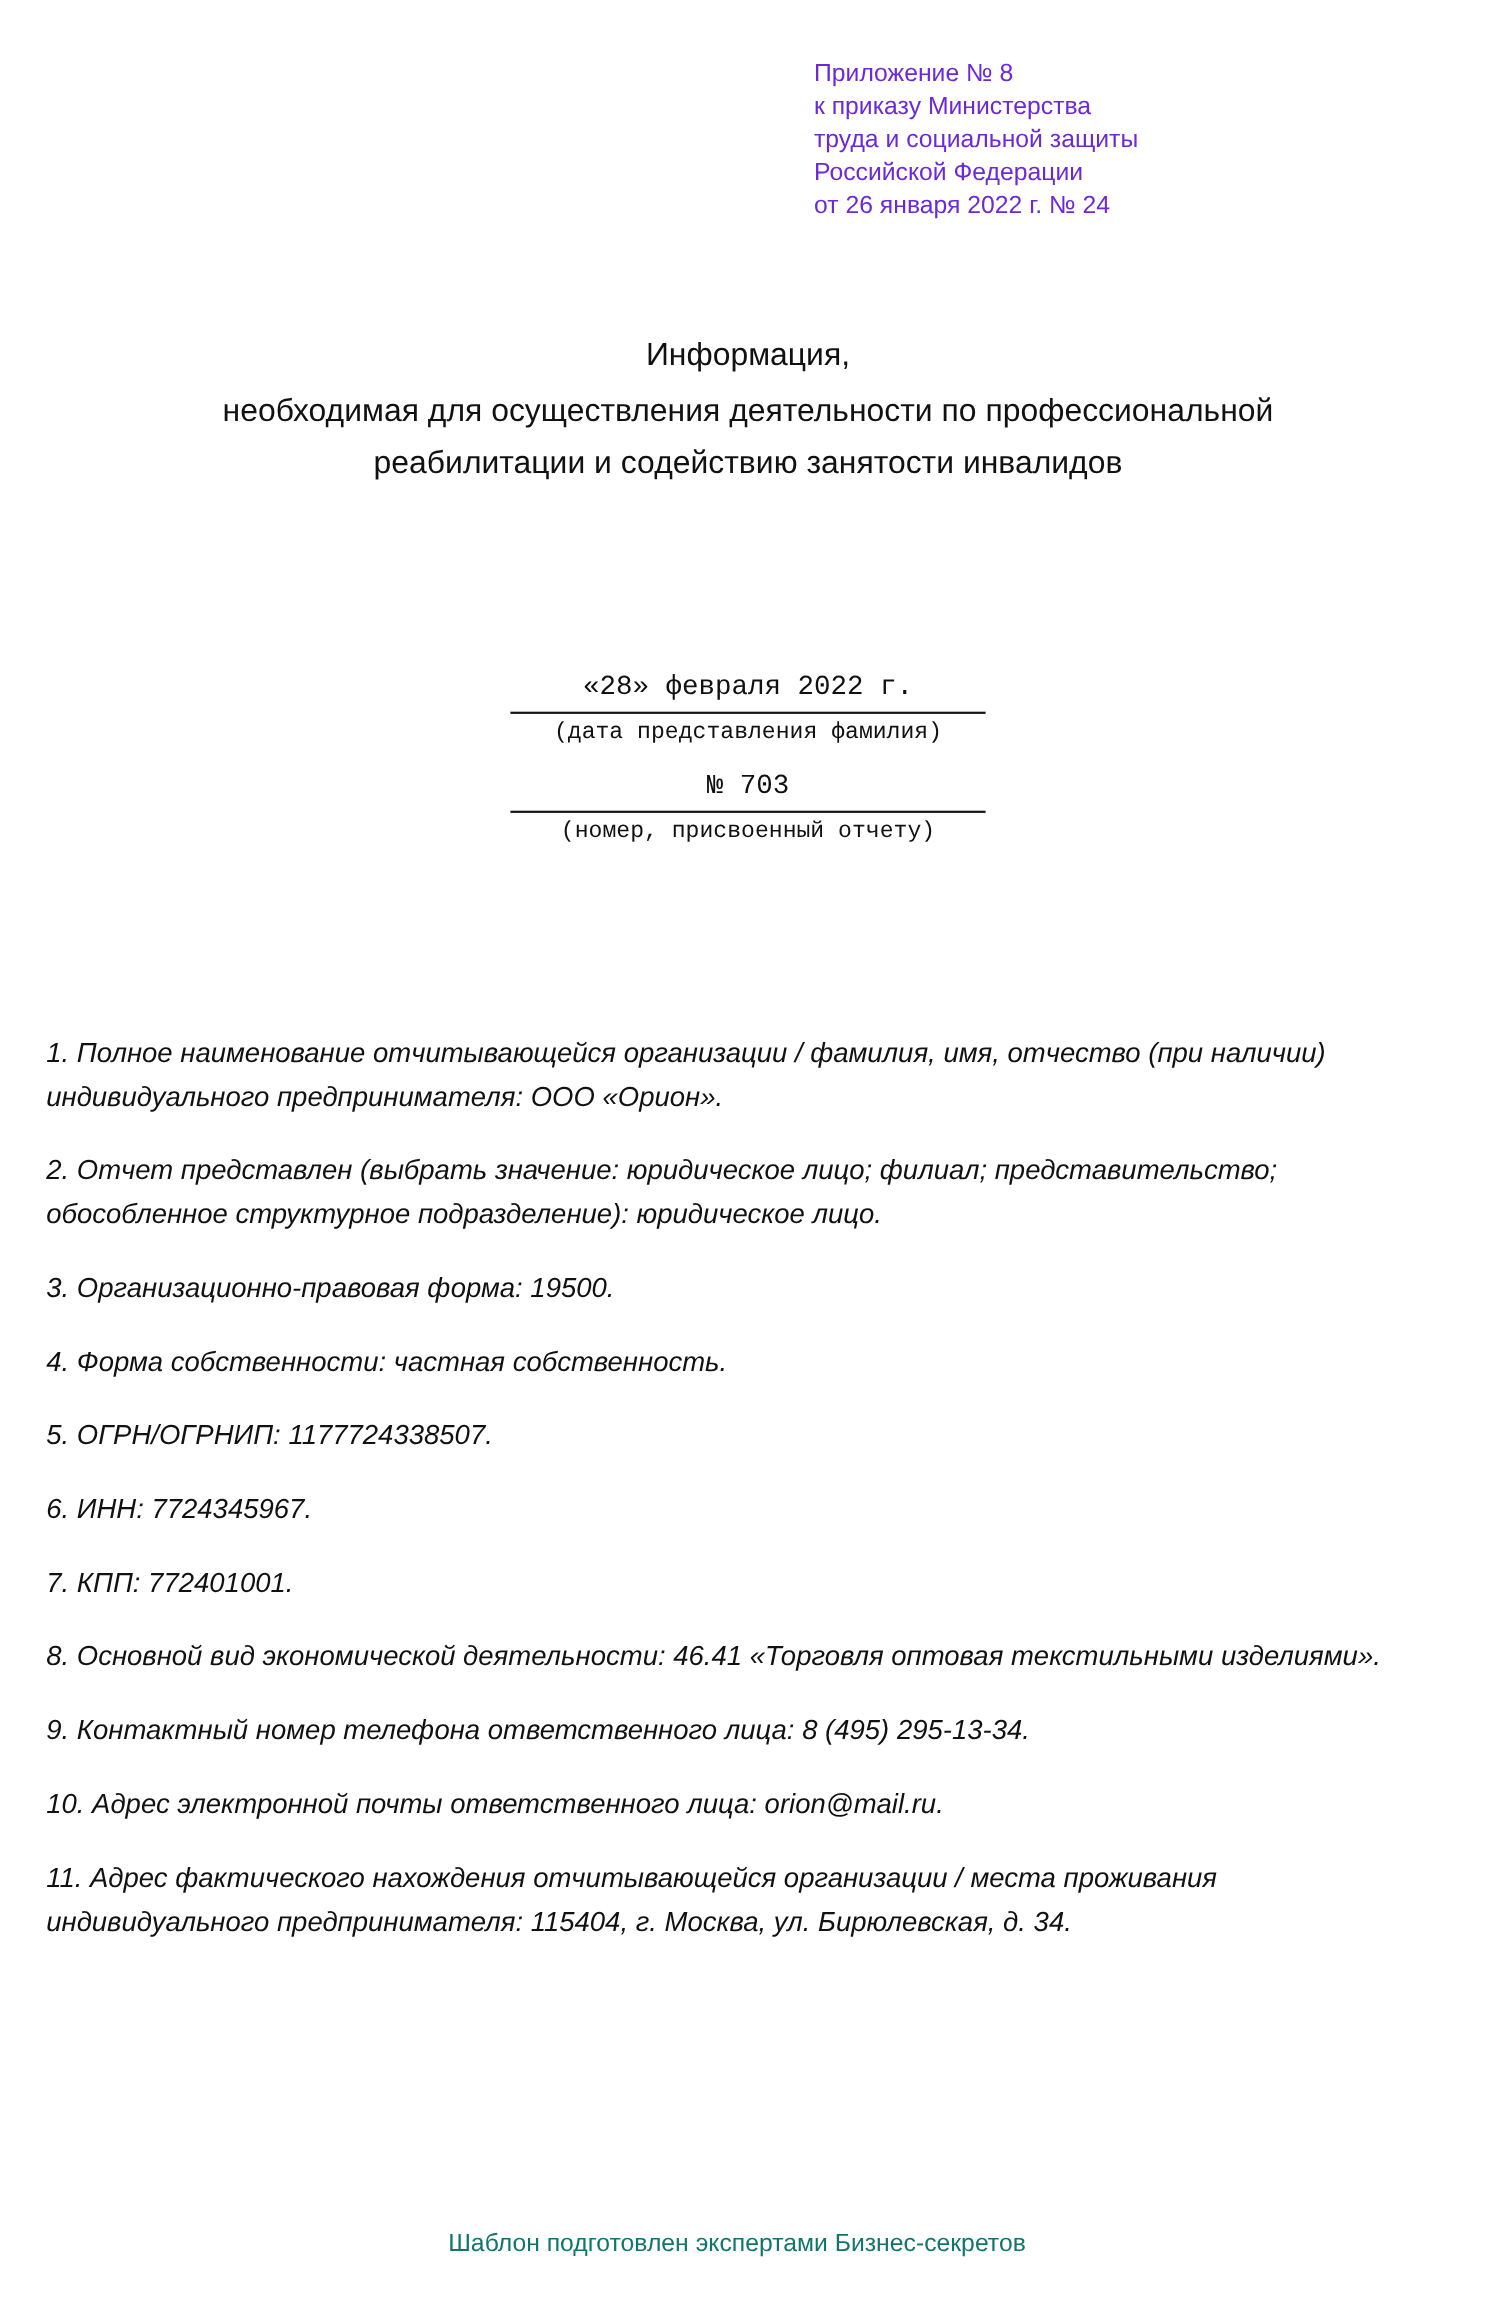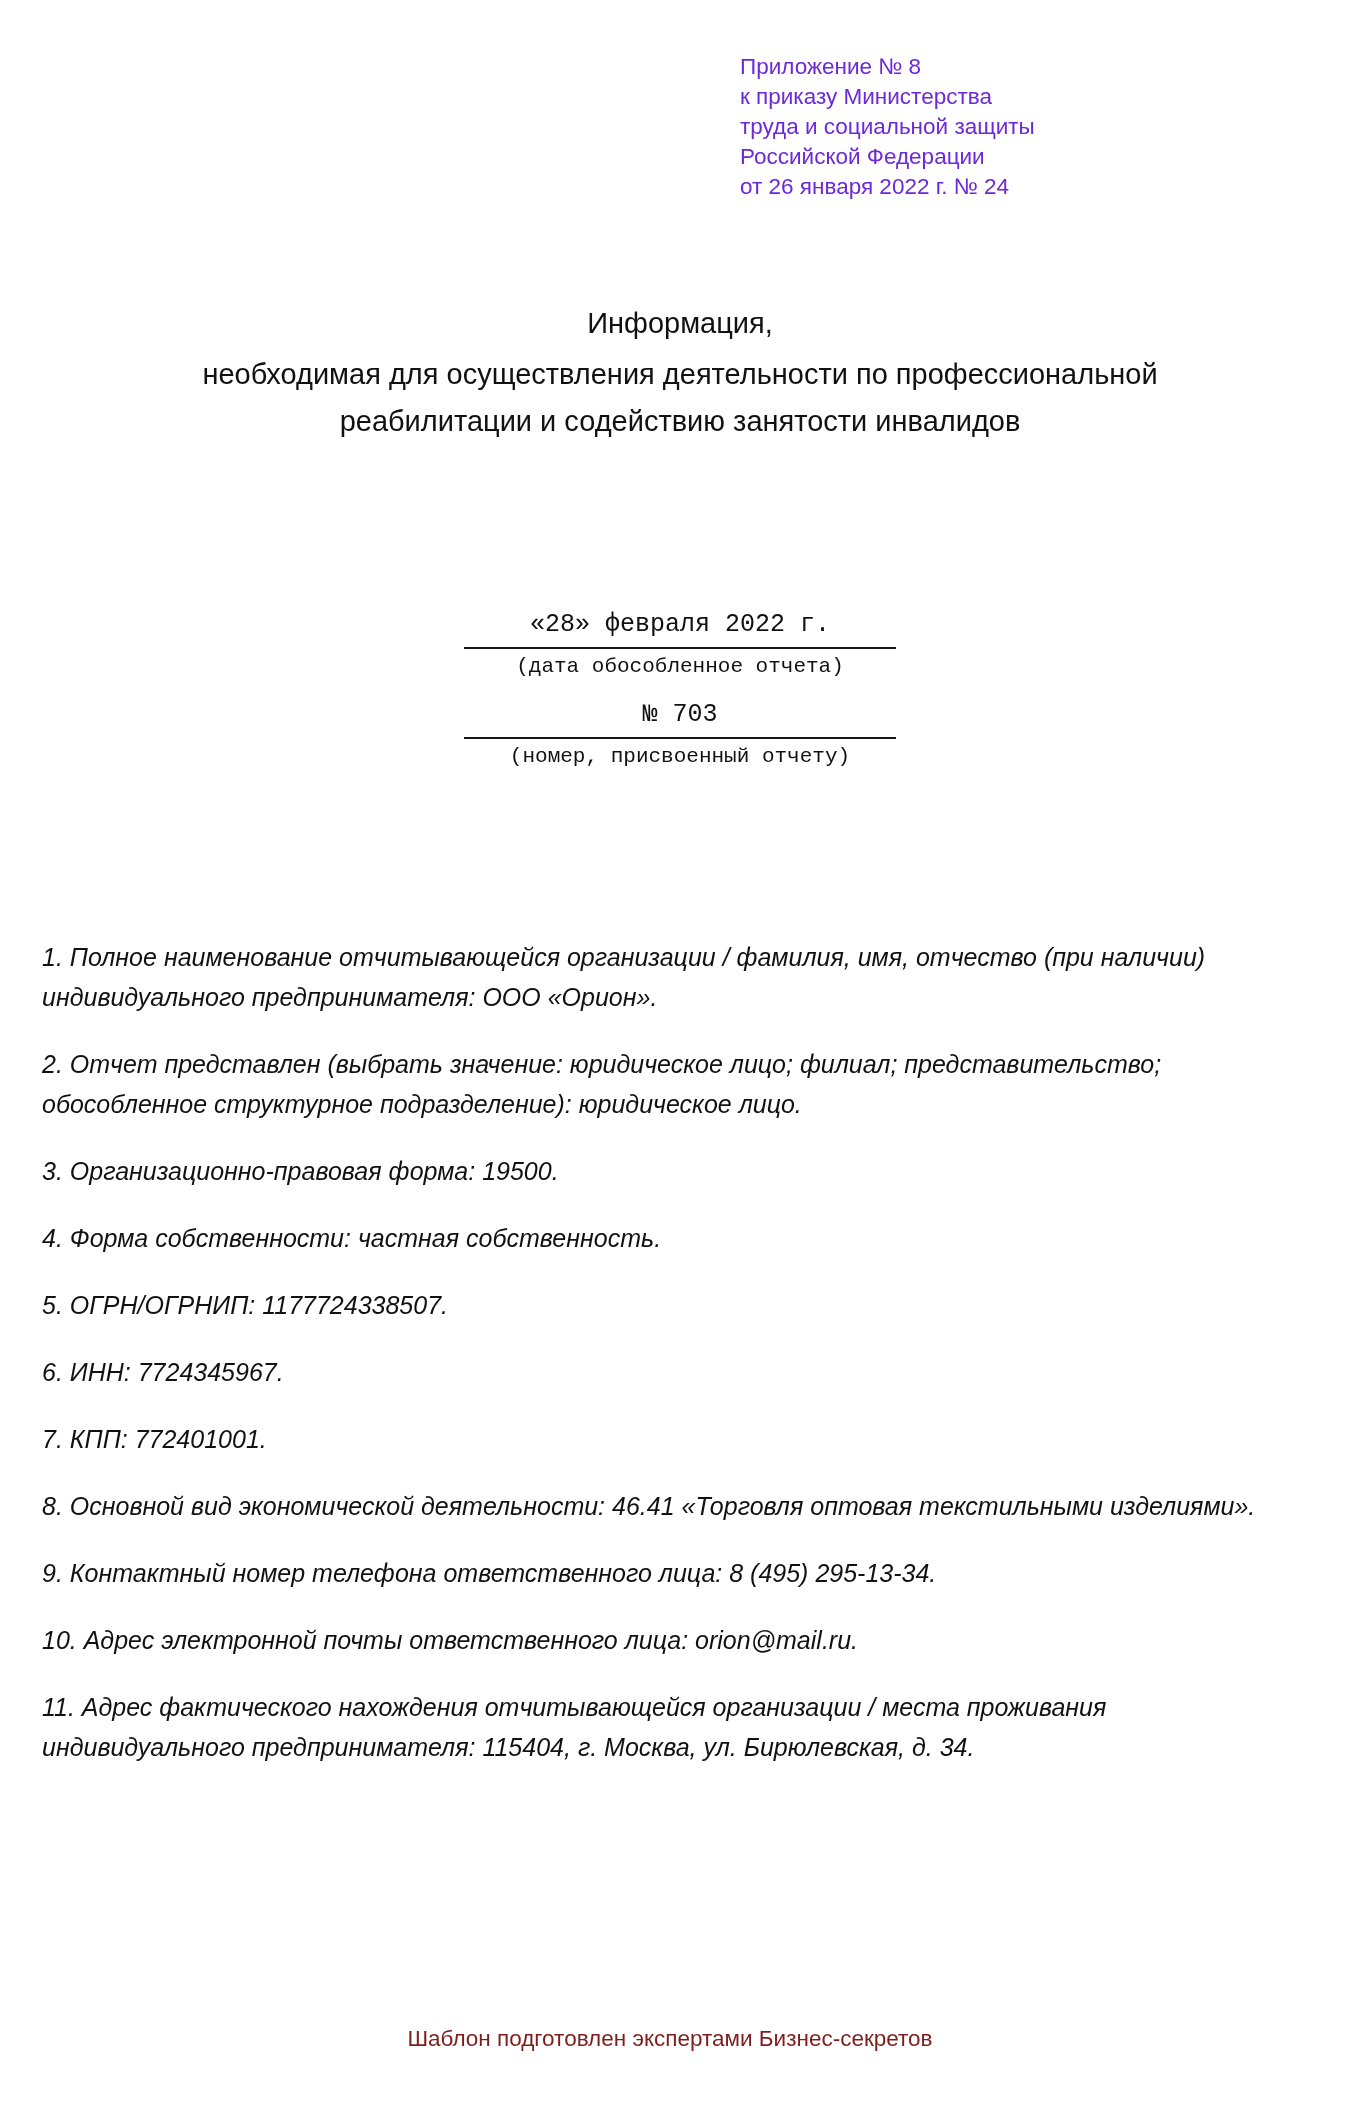--- a/index.html
+++ b/index.html
@@ -96,21 +96,21 @@
 
   
   .doc-footer {
     position: absolute;
     left: 0;
     bottom: 56px;
     width: 1340px;
     text-align: center;
     font-size: 22.5px;
     line-height: 30px;
-    color: #7f1d1d;
+    color: #0f766e;
   }
 </style>
 </head>
 <body>
 
 <div class="page">
 
   <div class="doc-header">
     <div>Приложение № 8</div>
     <div>к приказу Министерства</div>
@@ -122,21 +122,21 @@
   <div class="title-block">
     <div class="title-line-1">Информация,</div>
     <div class="title-line-2">необходимая для осуществления деятельности по профессиональной реабилитации и содействию занятости инвалидов</div>
   </div>
 
   <div class="meta-block">
 
     <div class="meta-group">
       <div class="meta-value">«28» февраля 2022 г.</div>
       <div class="meta-rule"></div>
-      <div class="meta-caption">(дата обособленное отчета)</div>
+      <div class="meta-caption">(дата представления фамилия)</div>
     </div>
 
     <div class="meta-gap"></div>
 
     <div class="meta-group">
       <div class="meta-value">№ 703</div>
       <div class="meta-rule"></div>
       <div class="meta-caption">(номер, присвоенный отчету)</div>
     </div>
 

